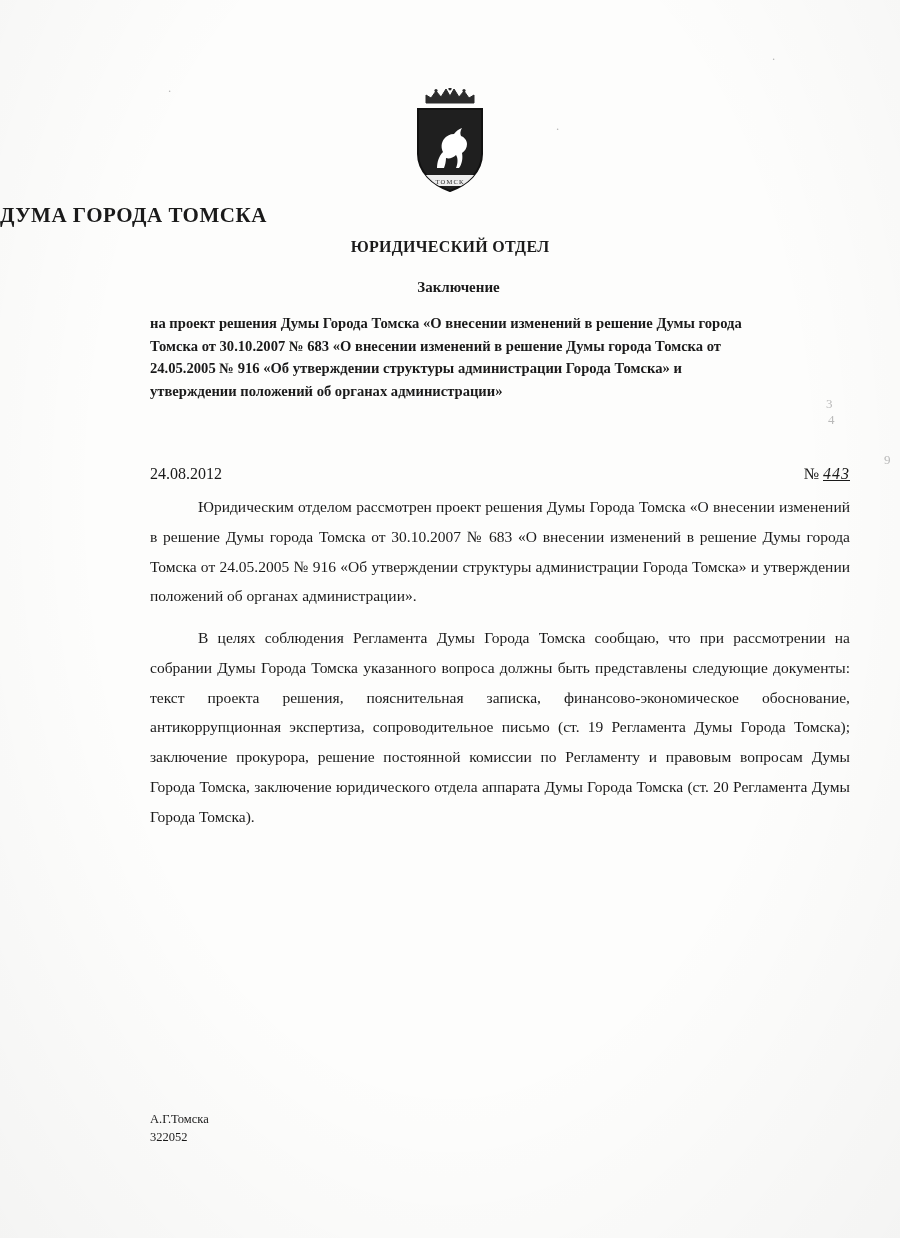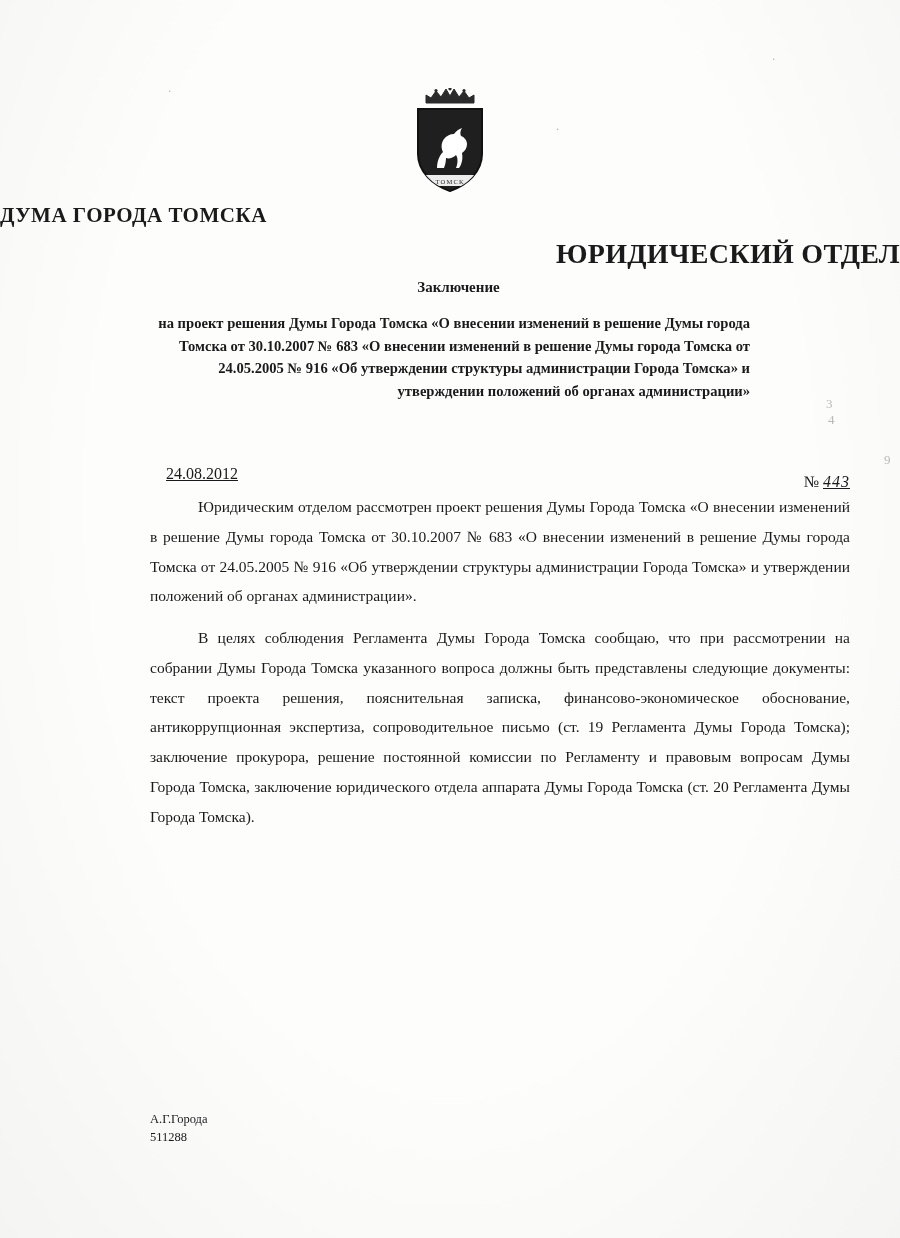--- a/index.html
+++ b/index.html
@@ -70,64 +70,63 @@
     left: 0; right: 0;
     text-align: left;
     font-size: 21px;
     font-weight: bold;
     letter-spacing: 0.5px;
   }
   .org-subtitle {
     position: absolute;
     top: 238px;
     left: 0; right: 0;
-    text-align: right;
-    font-size: 28px;
+    text-align: center;
+    font-size: 16px;
     font-weight: bold;
     letter-spacing: 0.3px;
   }
   .doc-kind {
     position: absolute;
     top: 279px;
     left: 0; right: 0;
     text-align: center;
     font-size: 15px;
     font-weight: bold;
     margin-left: 17px;
   }
   .doc-subject {
     position: absolute;
     top: 312px;
     left: 150px;
     width: 600px;
-    text-align: right;
+    text-align: left;
     font-size: 14.6px;
     font-weight: bold;
     line-height: 1.55;
   }
 
   
   .meta-row {
     position: absolute;
     top: 465px;
     left: 150px;
     width: 700px;
     height: 24px;
     font-size: 16px;
   }
   .meta-date {
     position: absolute;
-    left: 16px;
+    left: 0;
     top: 0;
-    text-decoration: underline;
   }
   .meta-no {
     position: absolute;
     right: 0;
-    top: 8px;
+    top: 0;
     white-space: nowrap;
     text-align: center;
   }
   .meta-no .num {
     font-family: "Liberation Serif", serif;
     font-style: italic;
     text-decoration: underline;
     letter-spacing: 1px;
     margin-left: 4px;
   }
@@ -244,22 +243,22 @@
     </div>
   </div>
 
   <div class="body-text">
     <p>Юридическим отделом рассмотрен проект решения Думы Города Томска «О внесении изменений в решение Думы города Томска от 30.10.2007 № 683 «О внесении изменений в решение Думы города Томска от 24.05.2005 № 916 «Об утверждении структуры администрации Города Томска» и утверждении положений об органах администрации».</p>
     <p>В целях соблюдения Регламента Думы Города Томска сообщаю, что при рассмотрении на собрании Думы Города Томска указанного вопроса должны быть представлены следующие документы: текст проекта решения, пояснительная записка, финансово-экономическое обоснование, антикоррупционная экспертиза, сопроводительное письмо (ст. 19 Регламента Думы Города Томска); заключение прокурора, решение постоянной комиссии по Регламенту и правовым вопросам Думы Города Томска, заключение юридического отдела аппарата Думы Города Томска (ст. 20 Регламента Думы Города Томска).</p>
   </div>
 
 
   <div class="executor">
-    <div>А.Г.Города</div>
-    <div>511288</div>
+    <div>А.Г.Томска</div>
+    <div>322052</div>
   </div>
 
   <div class="artifact a1">3</div>
   <div class="artifact a2">4</div>
   <div class="artifact a3">9</div>
   <div class="artifact a4">.</div>
   <div class="artifact a5">.</div>
   <div class="artifact a6">.</div>
 
 </div>

